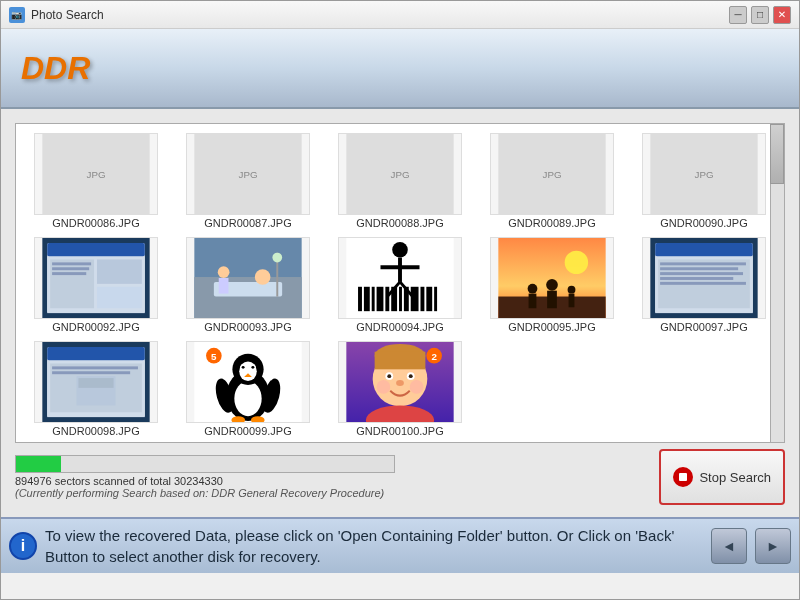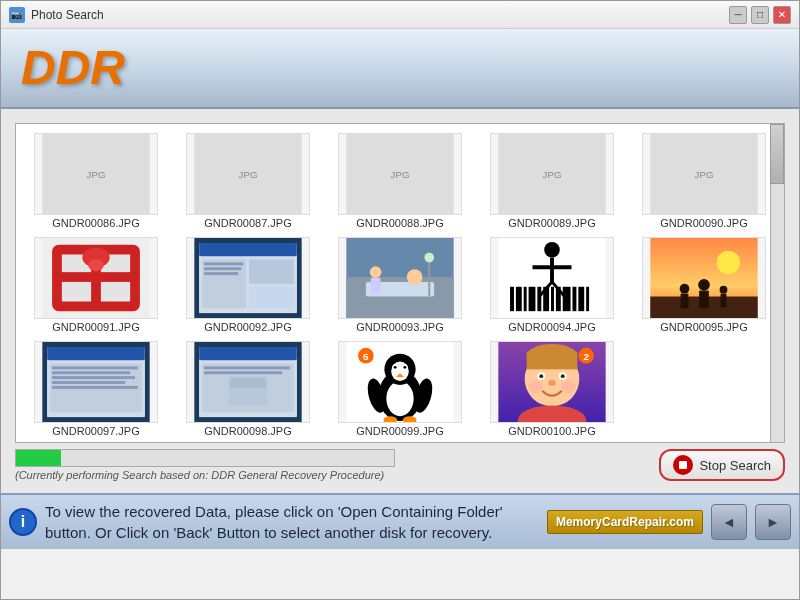--- a/index.html
+++ b/index.html
@@ -66,21 +66,21 @@
       display: flex;
       align-items: center;
       padding: 8px 20px;
       border-bottom: 2px solid #8899aa;
     }
     .header-logo {
       display: flex;
       flex-direction: column;
     }
     .logo-ddr {
-      font-size: 48px;
+      font-size: 32px;
       font-weight: 900;
       color: #e87000;
       text-shadow: 2px 2px 4px rgba(0,0,0,0.3);
       line-height: 1;
       font-style: italic;
     }
     .logo-subtitle {
       font-size: 14px;
       color: #1a5080;
       font-weight: 600;
@@ -188,22 +188,22 @@
       flex: 1;
     }
 
     
     .stop-btn {
       display: flex;
       align-items: center;
       gap: 6px;
       background: linear-gradient(to bottom, #f8f8f8, #e0e0e0);
       border: 2px solid #cc3333;
-      border-radius: 12px;
-      padding: 4px 12px;
+      border-radius: 4px;
+      padding: 16px 12px;
       cursor: pointer;
       min-width: 100px;
       justify-content: center;
     }
     .stop-icon {
       width: 20px;
       height: 20px;
       background: #cc0000;
       border-radius: 50%;
       display: flex;
@@ -350,40 +350,20 @@
       <div class="photo-cell">
         <div class="photo-thumb">
           <svg class="thumb-svg" viewBox="0 0 110 82">
               <rect width="110" height="82" fill="#ddd"></rect>
               <text x="55" y="45" text-anchor="middle" font-size="10" fill="#888">JPG</text>
             </svg>
         </div>
         <div class="photo-label">GNDR00090.JPG</div>
       </div>
 
-      <div class="photo-cell">
-        <div class="photo-thumb">
-
-          <svg class="thumb-svg" viewBox="0 0 110 82">
-            <rect width="110" height="82" fill="#eee"></rect>
-
-            <rect x="10" y="8" width="90" height="65" fill="#ccc" opacity="0.3"></rect>
-
-            <rect x="15" y="12" width="80" height="58" fill="none" stroke="#cc2222" stroke-width="10" rx="2"></rect>
-
-            <rect x="15" y="35" width="80" height="10" fill="#cc2222"></rect>
-
-            <rect x="50" y="12" width="10" height="58" fill="#cc2222"></rect>
-
-            <ellipse cx="55" cy="20" rx="14" ry="10" fill="#dd3333"></ellipse>
-            <ellipse cx="55" cy="28" rx="8" ry="6" fill="#ee4444"></ellipse>
-          </svg>
-        </div>
-        <div class="photo-label">GNDR00091.JPG</div>
-      </div>
       <div class="photo-cell">
         <div class="photo-thumb">
 
           <svg class="thumb-svg" viewBox="0 0 110 82">
             <rect width="110" height="82" fill="#1a3a5c"></rect>
             <rect x="5" y="5" width="100" height="72" fill="#e8eef5" rx="2"></rect>
             <rect x="5" y="5" width="100" height="14" fill="#2255aa" rx="2"></rect>
             <rect x="5" y="19" width="100" height="58" fill="#d0dcea"></rect>
             <rect x="8" y="22" width="45" height="50" fill="#c0cedd"></rect>
             <rect x="56" y="22" width="46" height="25" fill="#b8c8dc"></rect>
@@ -578,35 +558,35 @@
     <div class="scrollbar-track">
       <div class="scrollbar-thumb"></div>
     </div>
   </div>
 
   <div class="progress-row">
     <div class="progress-texts">
       <div class="progress-bar-container">
         <div class="progress-bar-fill" style="width: 12%;"></div>
       </div>
+      <div class="progress-text">894976 sectors scanned of total 30234330</div>
       <div class="progress-subtext">(Currently performing Search based on:  DDR General Recovery Procedure)</div>
     </div>
     <button class="stop-btn">
       <div class="stop-icon">
         <div class="stop-inner"></div>
       </div>
       <span class="stop-label">Stop Search</span>
     </button>
   </div>
 
 </div>
 
 <div class="bottom-bar">
   <div class="info-icon">i</div>
   <div class="bottom-text">To view the recovered Data, please click on 'Open Containing Folder' button. Or Click on 'Back' Button to select another disk for recovery.</div>
-  <div class="website-badge">MemoryCardRepair.com</div>
   <div class="nav-btn">
     <span>◄</span>
   </div>
   <div class="nav-btn">
     <span>►</span>
   </div>
 </div>
 
 </body></html>

